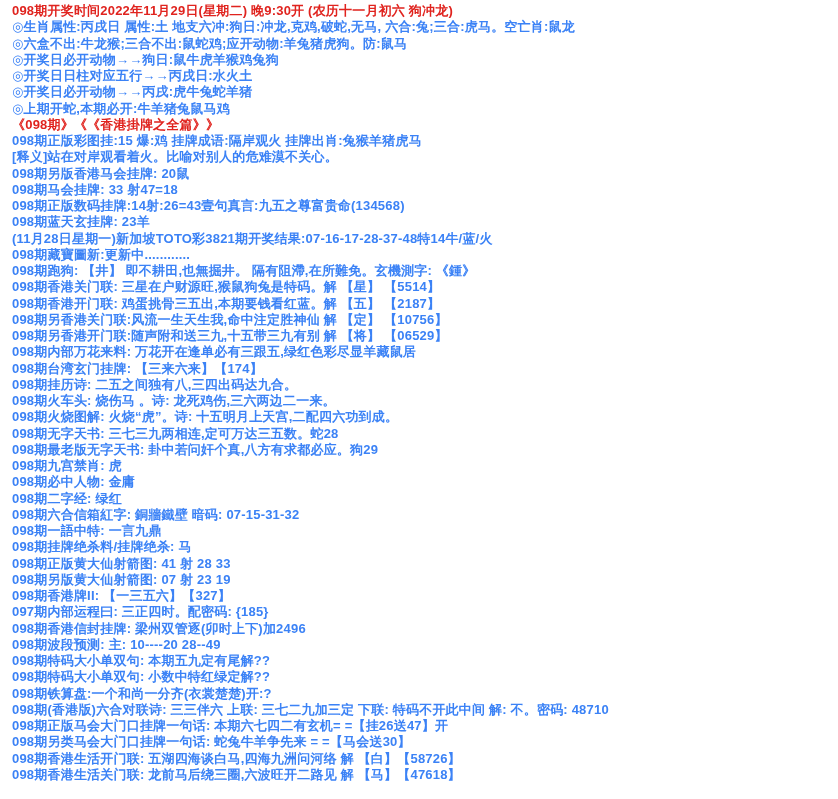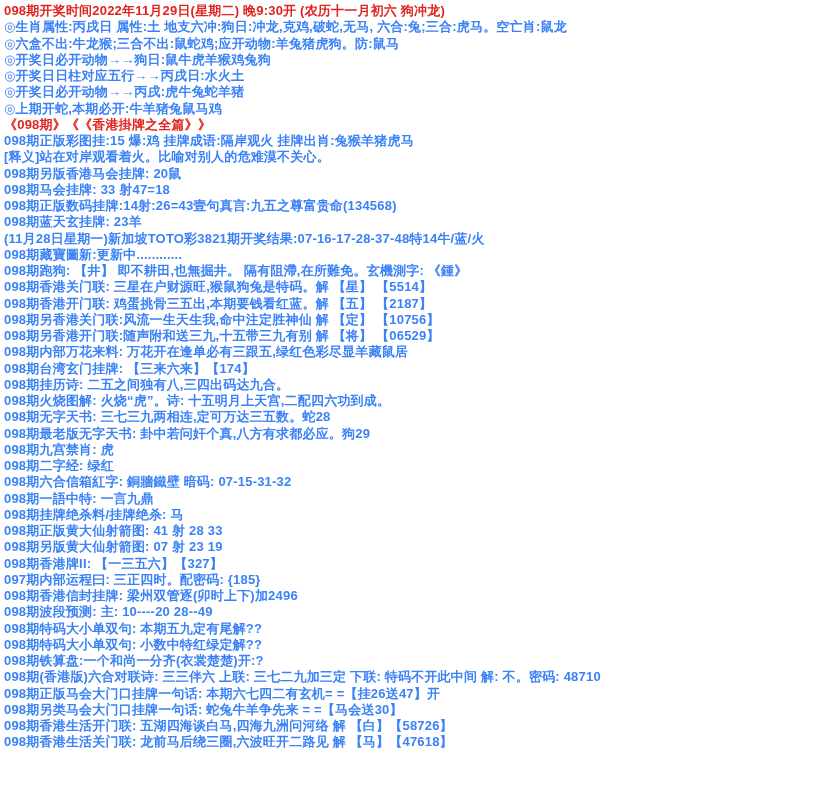--- a/index.html
+++ b/index.html
@@ -6,21 +6,21 @@
     margin: 0;
     padding: 0;
     background: #ffffff;
   }
   .page {
     width: 838px;
     height: 799px;
     overflow: hidden;
     background: #ffffff;
     box-sizing: border-box;
-    padding: 3px 0 0 4px;
+    padding: 3px 0 0 12px;
   }
   .line {
     font-family: "Liberation Sans", "DejaVu Sans", sans-serif;
     font-weight: 700;
     font-size: 13px;
     line-height: 16.25px;
     color: #3b82f6;
     white-space: nowrap;
     letter-spacing: 0.2px;
   }
@@ -48,24 +48,26 @@
       <div class="line">(11月28日星期一)新加坡TOTO彩3821期开奖结果:07-16-17-28-37-48特14牛/蓝/火</div>
       <div class="line">098期藏寶圖新:更新中............</div>
       <div class="line">098期跑狗: 【井】 即不耕田,也無掘井。 隔有阻滯,在所難免。玄機測字: 《鍾》</div>
       <div class="line">098期香港关门联: 三星在户财源旺,猴鼠狗兔是特码。解 【星】 【5514】</div>
       <div class="line">098期香港开门联: 鸡蛋挑骨三五出,本期要钱看红蓝。解 【五】 【2187】</div>
       <div class="line">098期另香港关门联:风流一生天生我,命中注定胜神仙 解 【定】 【10756】</div>
       <div class="line">098期另香港开门联:随声附和送三九,十五带三九有别 解 【将】 【06529】</div>
       <div class="line">098期内部万花来料: 万花开在逢单必有三跟五,绿红色彩尽显羊藏鼠居</div>
       <div class="line">098期台湾玄门挂牌: 【三来六来】【174】</div>
       <div class="line">098期挂历诗: 二五之间独有八,三四出码达九合。</div>
+      <div class="line">098期火车头: 烧伤马 。诗: 龙死鸡伤,三六两边二一来。</div>
       <div class="line">098期火烧图解: 火烧“虎”。诗: 十五明月上天宫,二配四六功到成。</div>
       <div class="line">098期无字天书: 三七三九两相连,定可万达三五数。蛇28</div>
       <div class="line">098期最老版无字天书: 卦中若问奸个真,八方有求都必应。狗29</div>
       <div class="line">098期九宫禁肖: 虎</div>
+      <div class="line">098期必中人物: 金庸</div>
       <div class="line">098期二字经: 绿红</div>
       <div class="line">098期六合信箱紅字: 銅牆鐵壁 暗码: 07-15-31-32</div>
       <div class="line">098期一語中特: 一言九鼎</div>
       <div class="line">098期挂牌绝杀料/挂牌绝杀: 马</div>
       <div class="line">098期正版黄大仙射箭图: 41 射 28 33</div>
       <div class="line">098期另版黄大仙射箭图: 07 射 23 19</div>
       <div class="line">098期香港牌II: 【一三五六】【327】</div>
       <div class="line">097期内部运程曰: 三正四时。配密码: {185}</div>
       <div class="line">098期香港信封挂牌: 梁州双管逐(卯时上下)加2496</div>
       <div class="line">098期波段预测: 主: 10----20 28--49</div>

